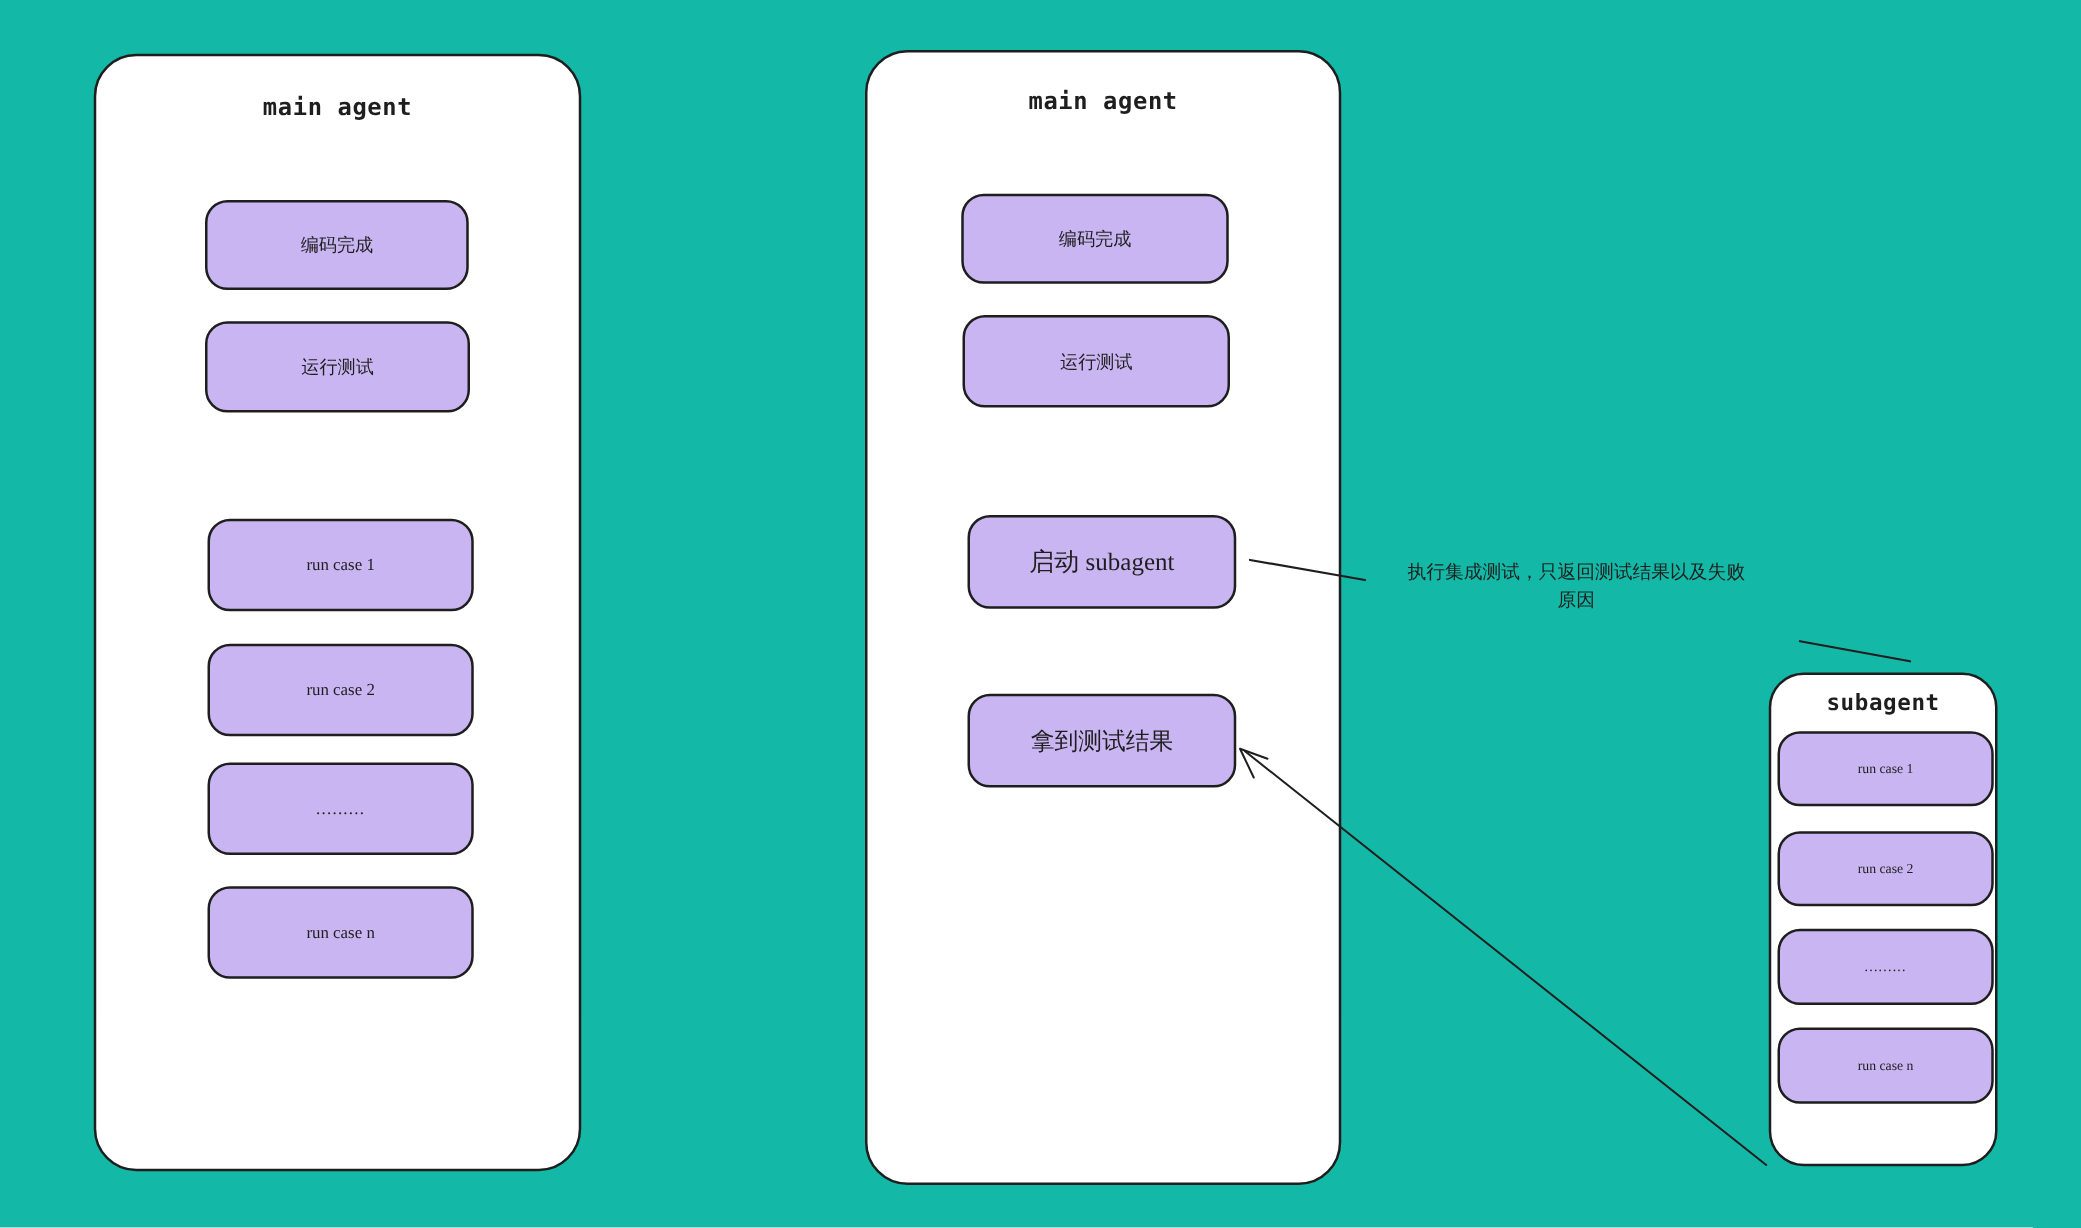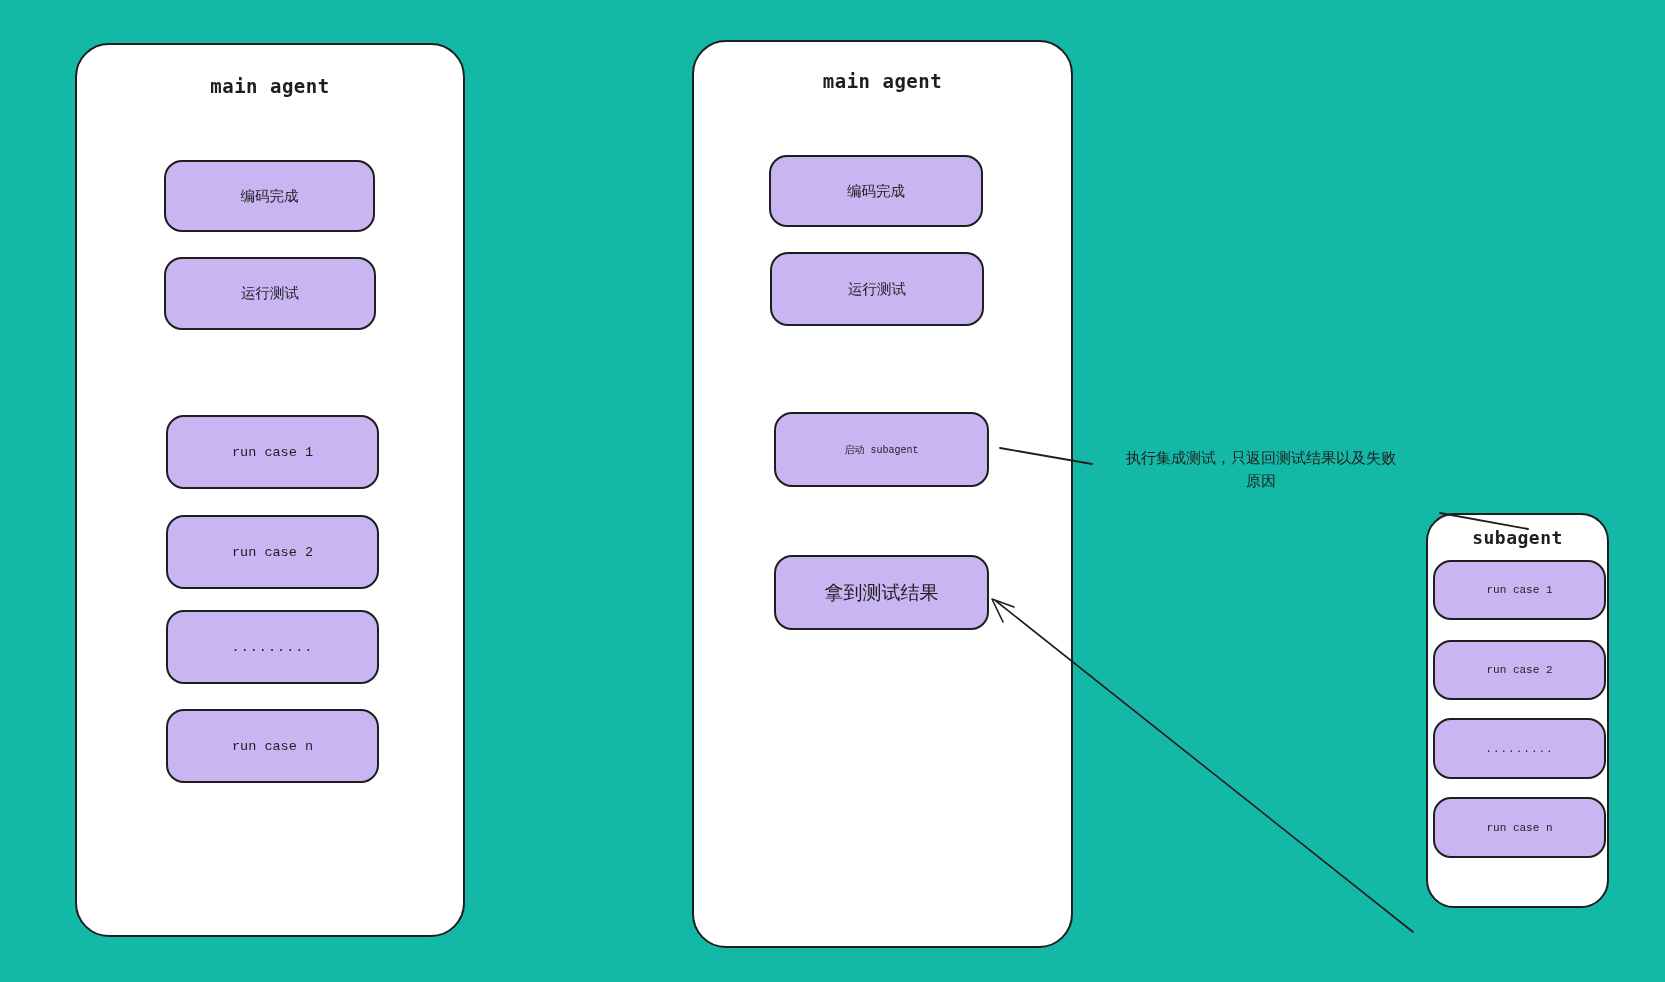--- a/index.html
+++ b/index.html
@@ -35,21 +35,21 @@
     border:2px solid #1e1e1e;
     border-radius:18px;
     box-sizing:border-box;
     display:flex;
     align-items:center;
     justify-content:center;
     text-align:center;
     color:#1e1e1e;
     white-space:nowrap;
   }
-  .pill.mono{font-family:Liberation Mono, monospace;}
+  .pill.mono{font-family:Liberation Serif, serif;}
   .pill.cjk{font-family:"Liberation Sans","DejaVu Sans",sans-serif;}
   .annotation{
     position:absolute;
     left:1072px;top:446px;
     width:378px;
     text-align:center;
     font-size:15px;
     line-height:23px;
     color:#1e1e1e;
   }
@@ -71,25 +71,25 @@
     <div class="pill mono" style="left:89px;top:370px;width:213px;height:74px;font-size:13.5px;">run case 1</div>
     <div class="pill mono" style="left:89px;top:470px;width:213px;height:74px;font-size:13.5px;">run case 2</div>
     <div class="pill mono" style="left:89px;top:565px;width:213px;height:74px;font-size:13.5px;letter-spacing:1px;">.........</div>
     <div class="pill mono" style="left:89px;top:664px;width:213px;height:74px;font-size:13.5px;">run case n</div>
   </div>
 
   <div class="panel" style="left:692px;top:40px;width:381px;height:908px;">
     <div class="panel-title" style="top:28px;">main agent</div>
     <div class="pill cjk" style="left:75px;top:113px;width:214px;height:72px;font-size:14.5px;">编码完成</div>
     <div class="pill cjk" style="left:76px;top:210px;width:214px;height:74px;font-size:14.5px;">运行测试</div>
-    <div class="pill mono" style="left:80px;top:370px;width:215px;height:75px;font-size:10px;">启动 subagent</div>
+    <div class="pill mono" style="left:80px;top:370px;width:215px;height:75px;font-size:20px;">启动 subagent</div>
     <div class="pill cjk" style="left:80px;top:513px;width:215px;height:75px;font-size:19px;">拿到测试结果</div>
   </div>
 
-  <div class="panel" style="left:1415px;top:513px;width:183px;height:395px;border-radius:28px;margin-left:11px;">
+  <div class="panel" style="left:1415px;top:538px;width:183px;height:395px;border-radius:28px;">
     <div class="panel-title" style="top:12px;font-size:18px;">subagent</div>
     <div class="pill mono" style="left:5px;top:45px;width:173px;height:60px;font-size:11px;">run case 1</div>
     <div class="pill mono" style="left:5px;top:125px;width:173px;height:60px;font-size:11px;">run case 2</div>
     <div class="pill mono" style="left:5px;top:203px;width:173px;height:61px;font-size:11px;letter-spacing:1px;">.........</div>
     <div class="pill mono" style="left:5px;top:282px;width:173px;height:61px;font-size:11px;">run case n</div>
   </div>
 
   <div class="annotation">
     <div>执行集成测试，只返回测试结果以及失败</div>
     <div>原因</div>

